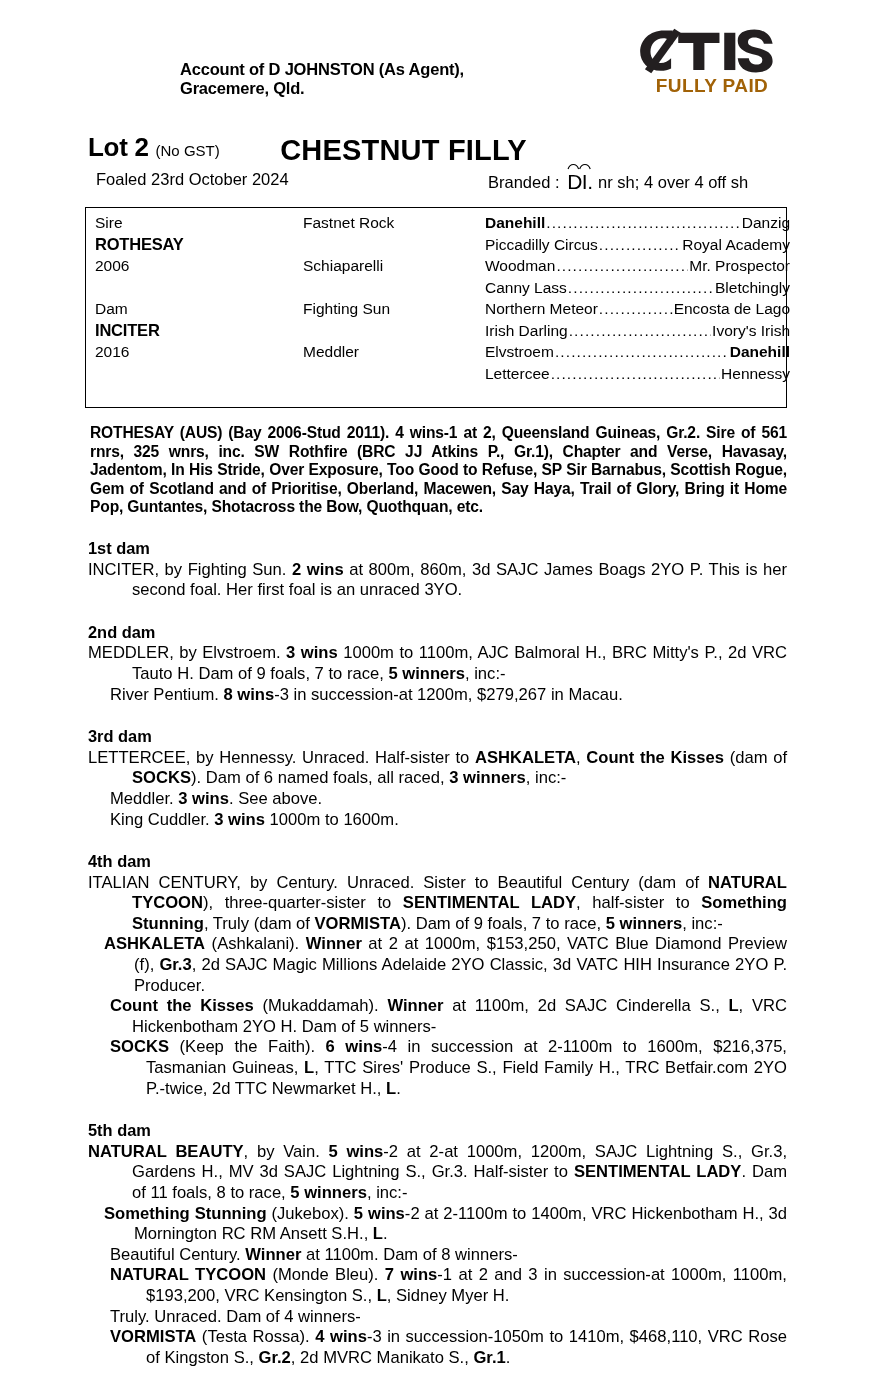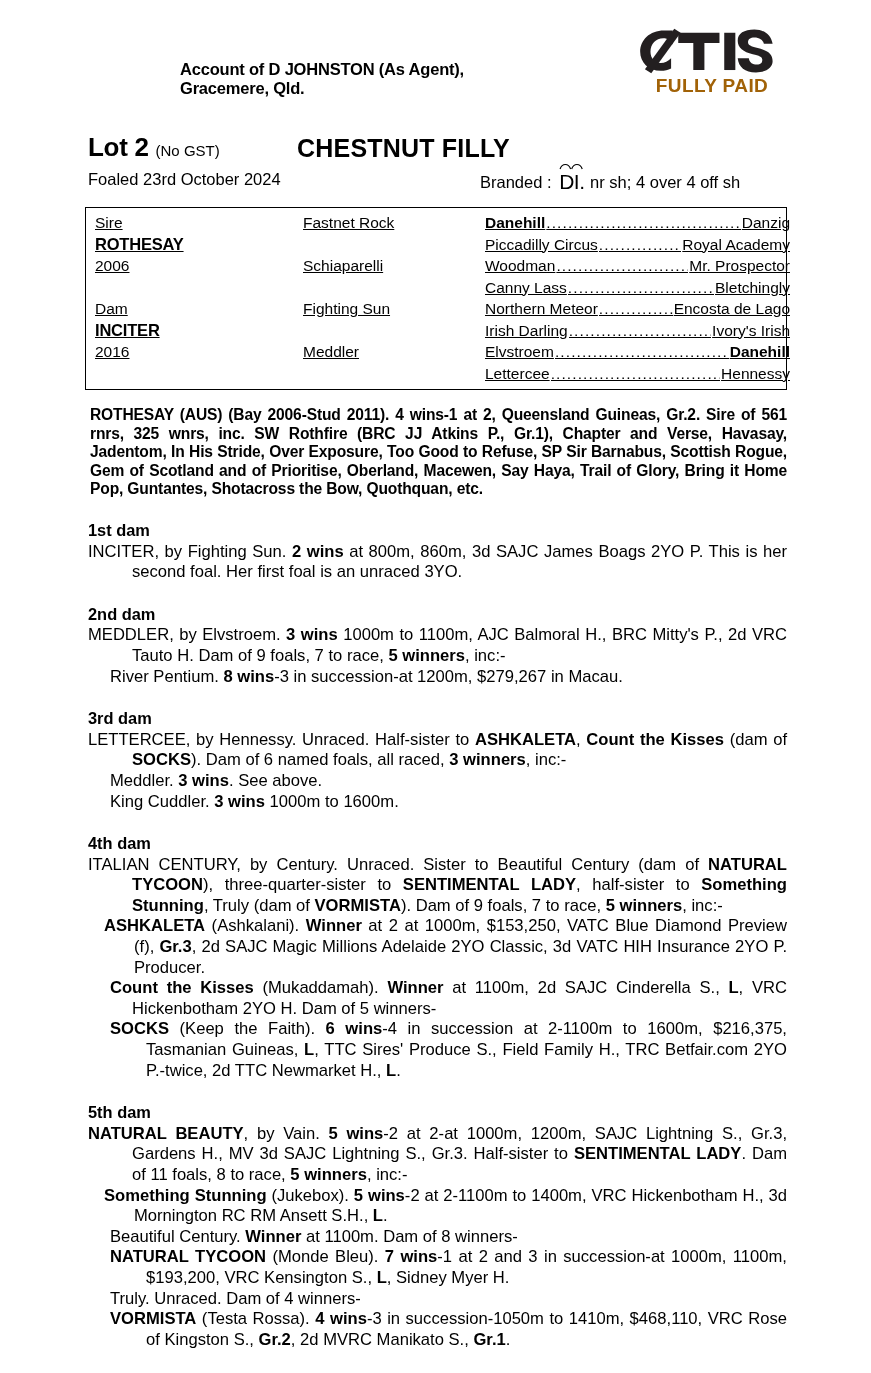--- a/index.html
+++ b/index.html
@@ -76,31 +76,32 @@
     font-weight: normal;
     letter-spacing: 0;
     margin-top: 8px;
   }
   .colour-sex {
     position: absolute;
     left: 0;
     right: 0;
     top: 2px;
     text-align: center;
-    font-size: 25px;
+    font-size: 29px;
     font-weight: bold;
     letter-spacing: 0.2px;
     padding-right: 64px;
   }
 
   .foaled-row {
     position: relative;
     height: 28px;
     font-size: 16.5px;
     margin-top: 4px;
+    margin-left: 8px;
   }
   .foaled {
     position: absolute;
     left: 88px;
     top: 0;
   }
   .branded {
     position: absolute;
     left: 480px;
     top: 0;
@@ -119,22 +120,21 @@
     left: 0px;
     top: -8px;
     width: 100%;
     height: 8px;
   }
 
   
   .ped-wrap {
     margin: 9px 84px 16px 85px;
     border: 1.6px solid #000;
-    padding: 4px 0 5px 0;
-    text-decoration: underline;
+    padding: 4px 0 23px 0;
   }
   .ped-table {
     width: 100%;
     border-collapse: collapse;
     font-size: 15.5px;
     table-layout: fixed;
   }
   .ped-table td {
     padding: 0;
     vertical-align: top;

